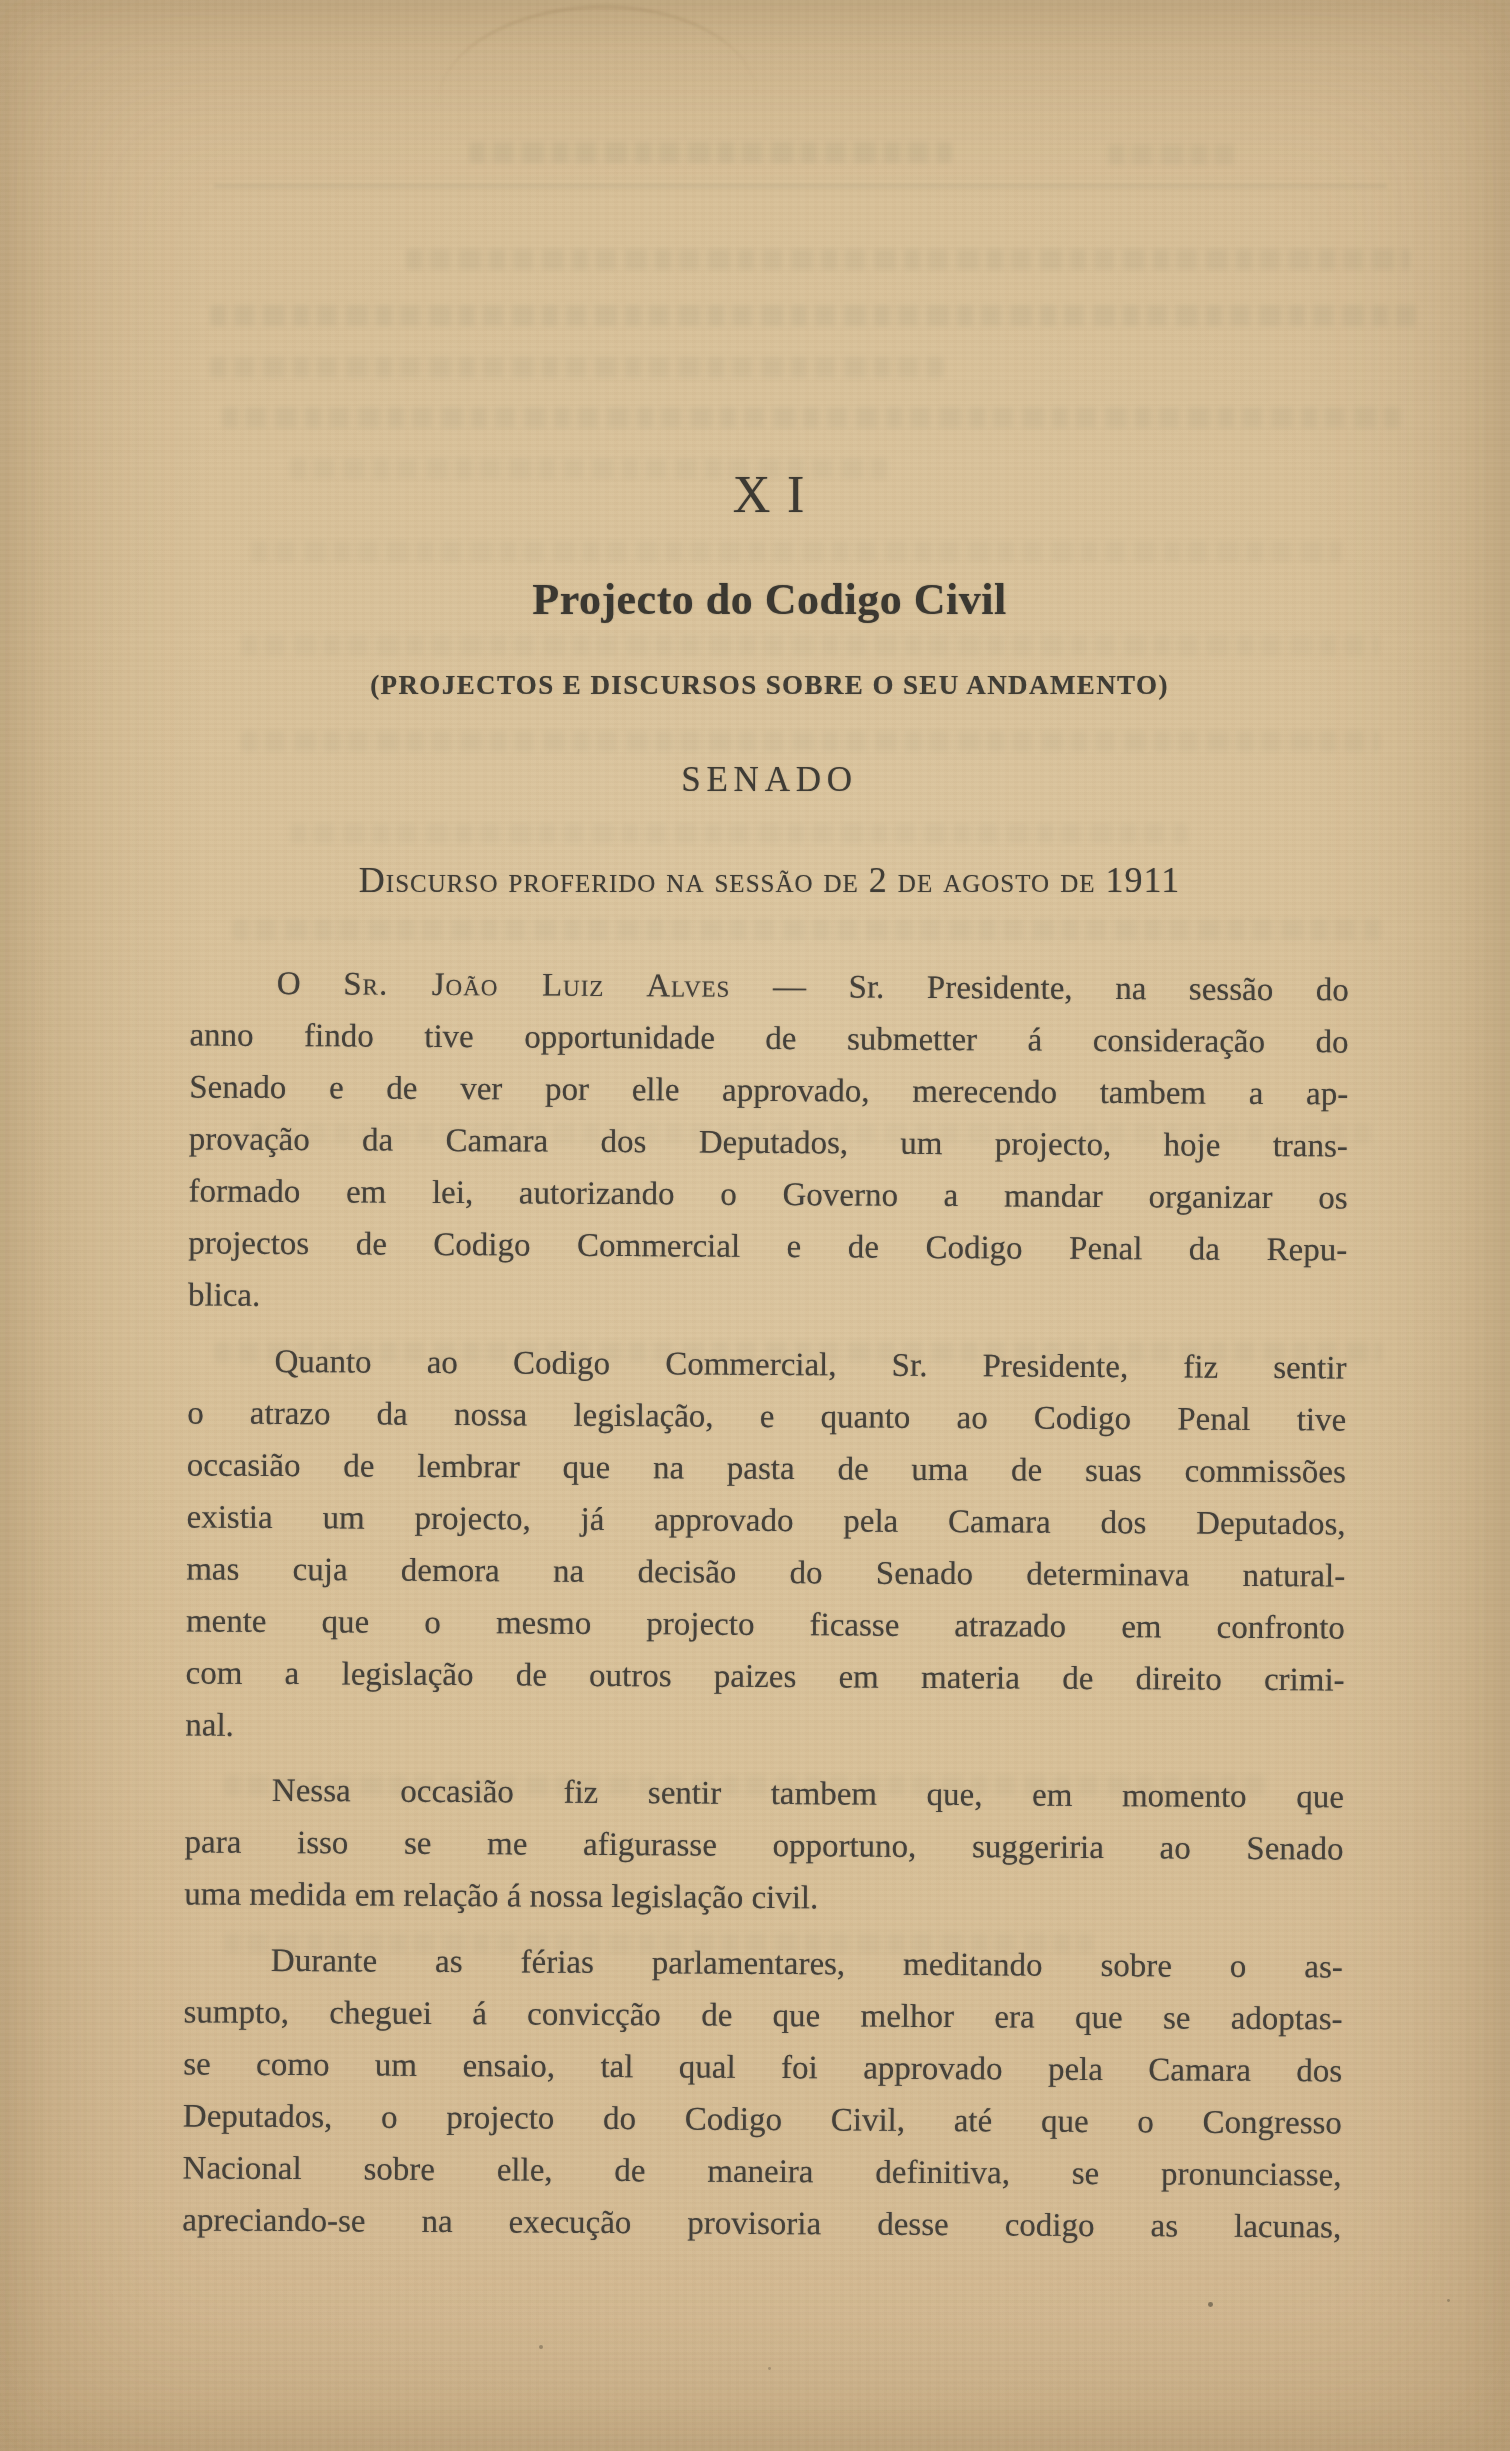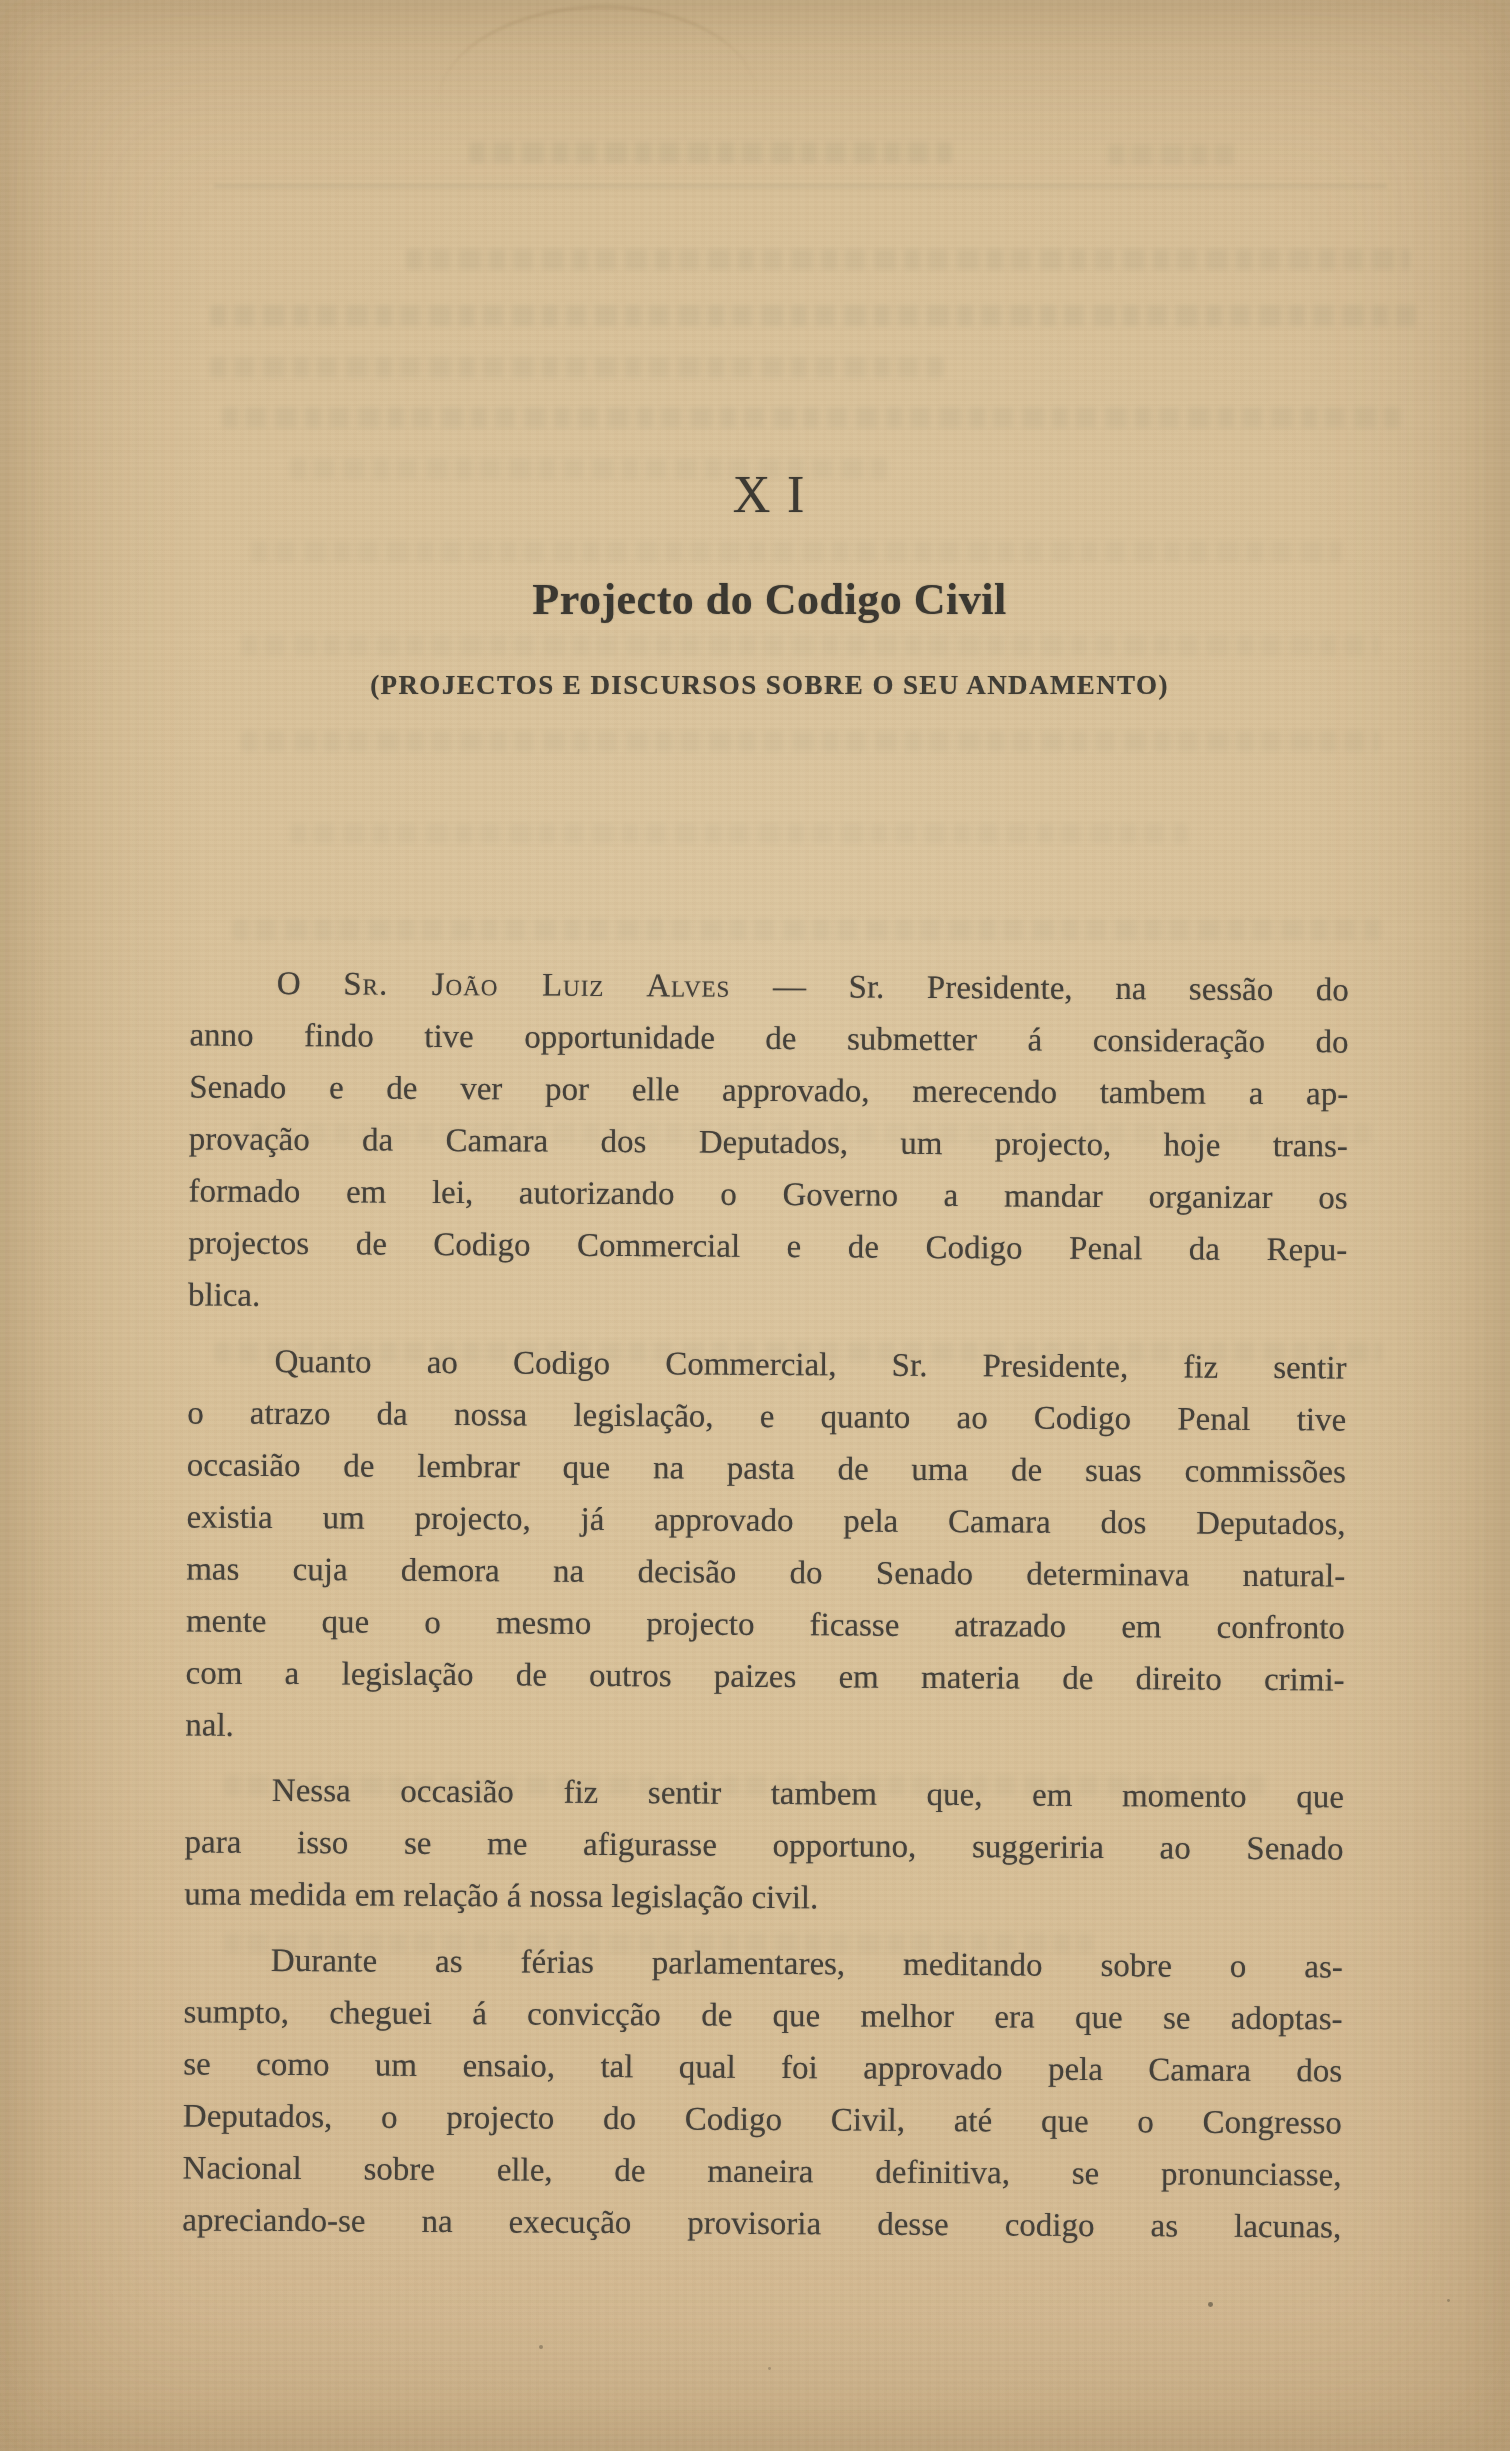--- a/index.html
+++ b/index.html
@@ -160,21 +160,23 @@
   <div class="speck" style="left:768px; top:2367px; width:2.9px; height:2.9px; opacity:0.35;"></div>
 
   <div class="content">
 
     <div class="heading chapter">X I</div>
 
     <div class="heading title">Projecto do Codigo Civil</div>
 
     <div class="heading subtitle">(PROJECTOS E DISCURSOS SOBRE O SEU ANDAMENTO)</div>
 
-
+    <div class="heading section-heading">SENADO</div>
+
+    <div class="heading session-note">Discurso proferido na sessão de 2 de agosto de 1911</div>
 
     <div class="speech-body">
 
       <div class="para">
         <div class="line indent"><span>O </span><span class="sc">Sr. João Luiz Alves</span><span> — </span><span>Sr. Presidente, na sessão do</span></div>
         <div>
             <div class="line">anno findo tive opportunidade de submetter á consideração do</div>
             <div class="line">Senado e de ver por elle approvado, merecendo tambem a ap-</div>
             <div class="line">provação da Camara dos Deputados, um projecto, hoje trans-</div>
             <div class="line">formado em lei, autorizando o Governo a mandar organizar os</div>

